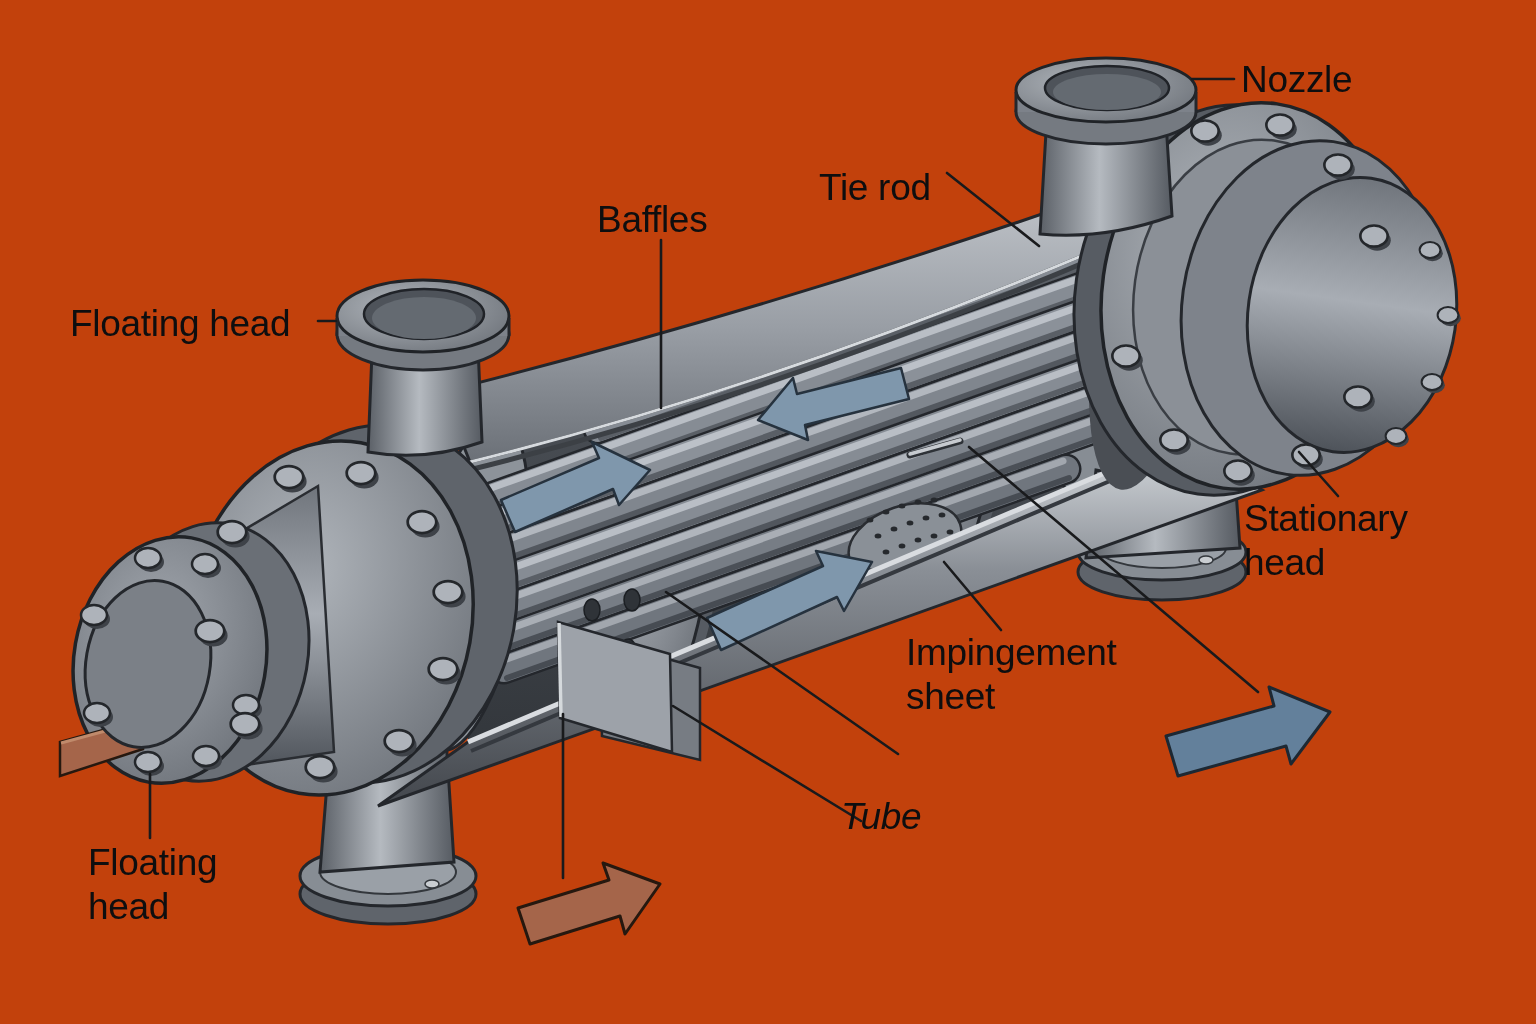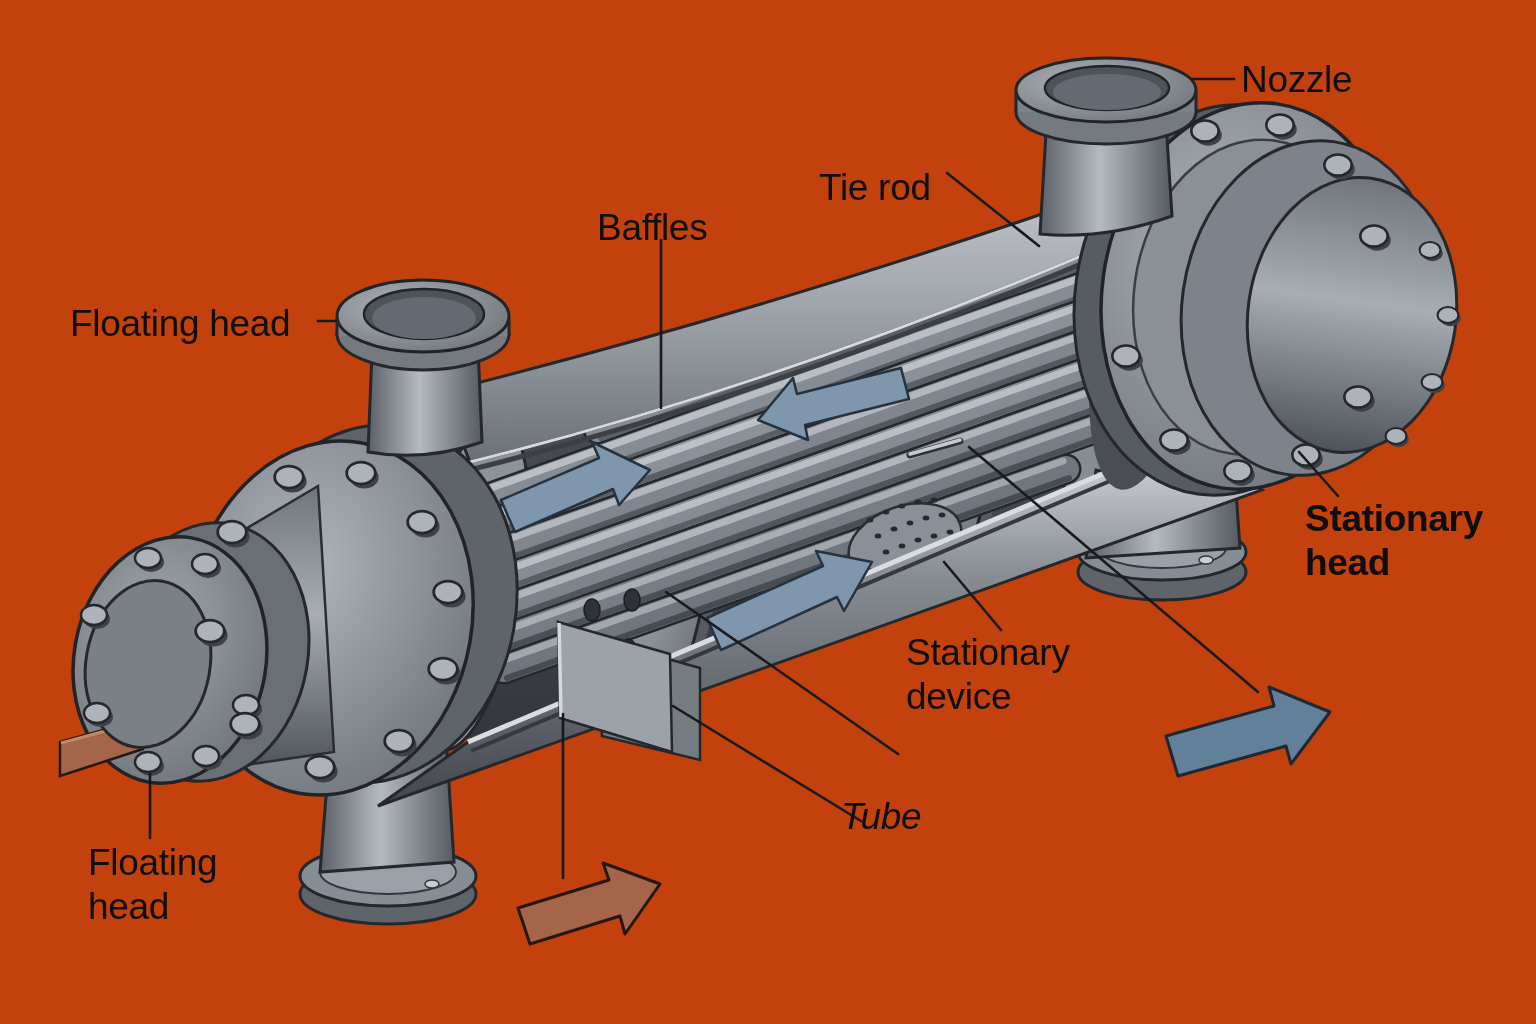--- a/index.html
+++ b/index.html
@@ -328,20 +328,20 @@
     <line x1="666" y1="592" x2="898" y2="754"></line>
     <line x1="673" y1="706" x2="861" y2="821"></line>
     <line x1="150" y1="774" x2="150" y2="838"></line>
     <line x1="969" y1="447" x2="1258" y2="692"></line>
     <line x1="563" y1="714" x2="563" y2="878"></line>
   </g>
 </svg>
 
 <div class="label" style="left:1241px;top:58px;">Nozzle</div>
 <div class="label" style="left:819px;top:166px;">Tie rod</div>
-<div class="label" style="left:597px;top:206px;">Baffles</div>
+<div class="label" style="left:597px;top:198px;">Baffles</div>
 <div class="label" style="left:70px;top:302px;">Floating head</div>
-<div class="label wrap w210" style="left:1305px;top:497px;font-weight:bold;">Stationary head</div>
-<div class="label wrap w250" style="left:906px;top:631px;">Stationary device</div>
+<div class="label wrap w210" style="left:1244px;top:497px;">Stationary head</div>
+<div class="label wrap w250" style="left:906px;top:631px;">Impingement sheet</div>
 <div class="label" style="left:841px;top:795px;font-style:italic;">Tube</div>
 <div class="label wrap w165" style="left:88px;top:841px;">Floating head</div>
 
 </div>
 
 </body></html>

